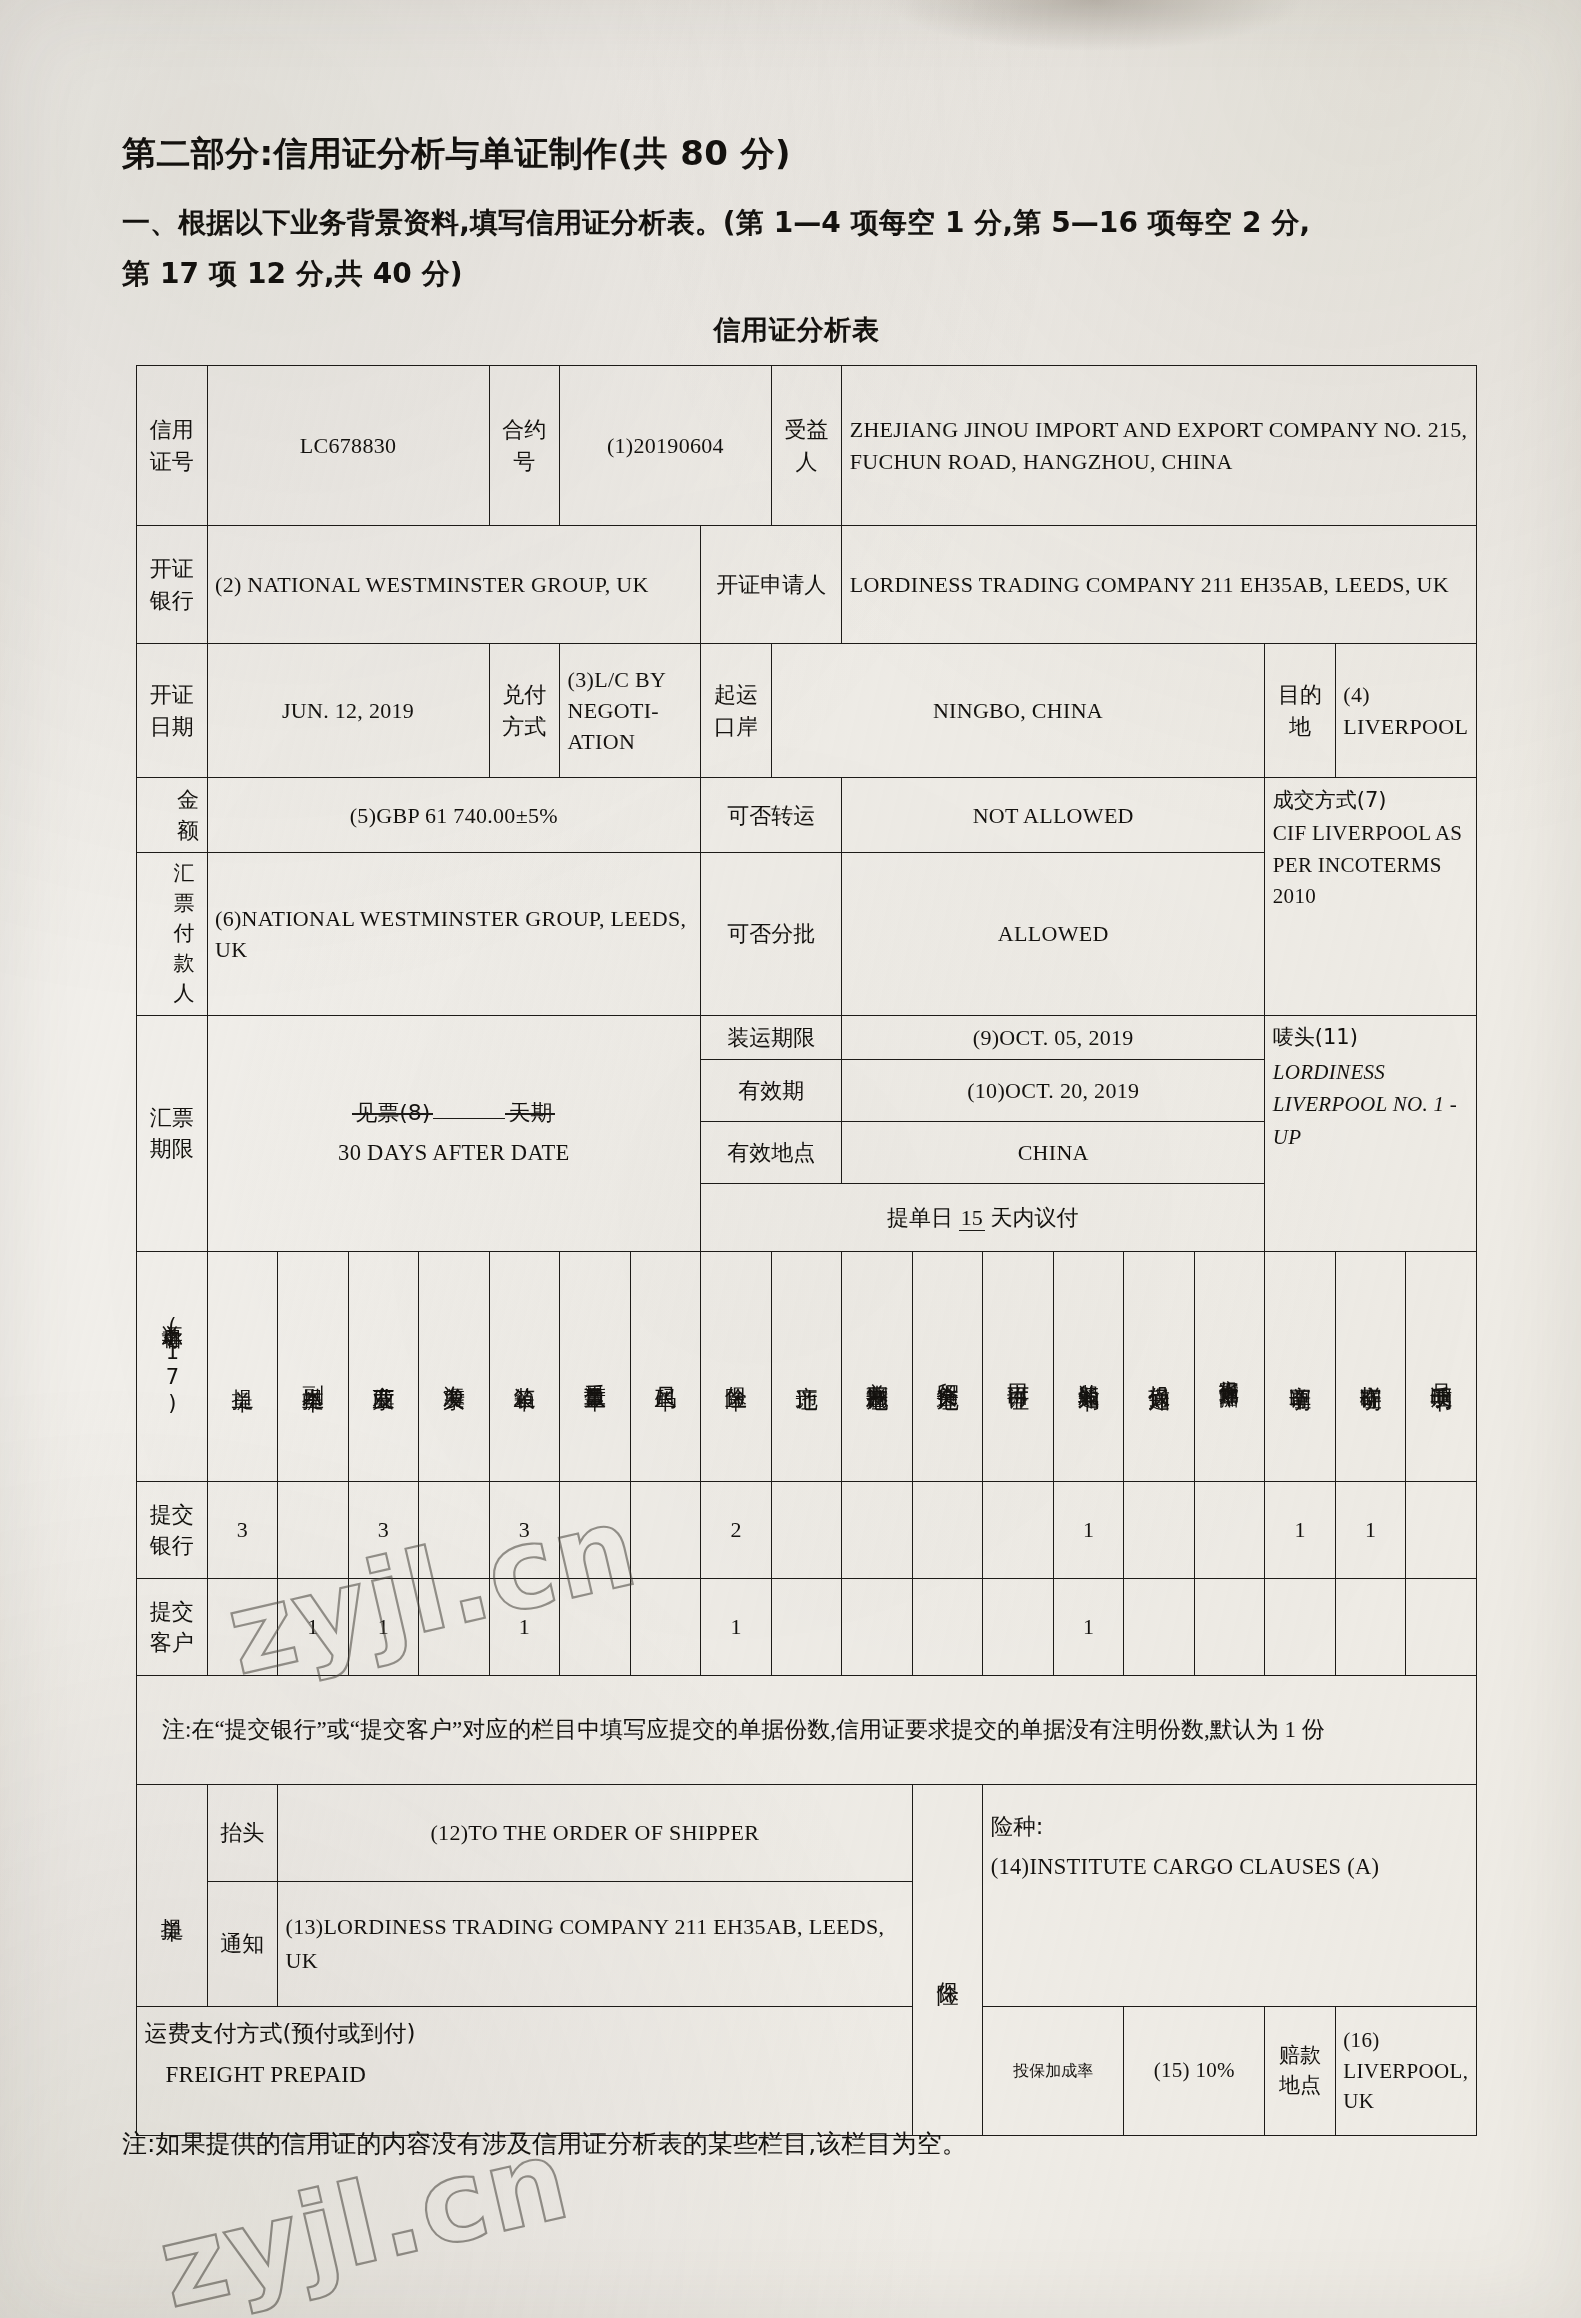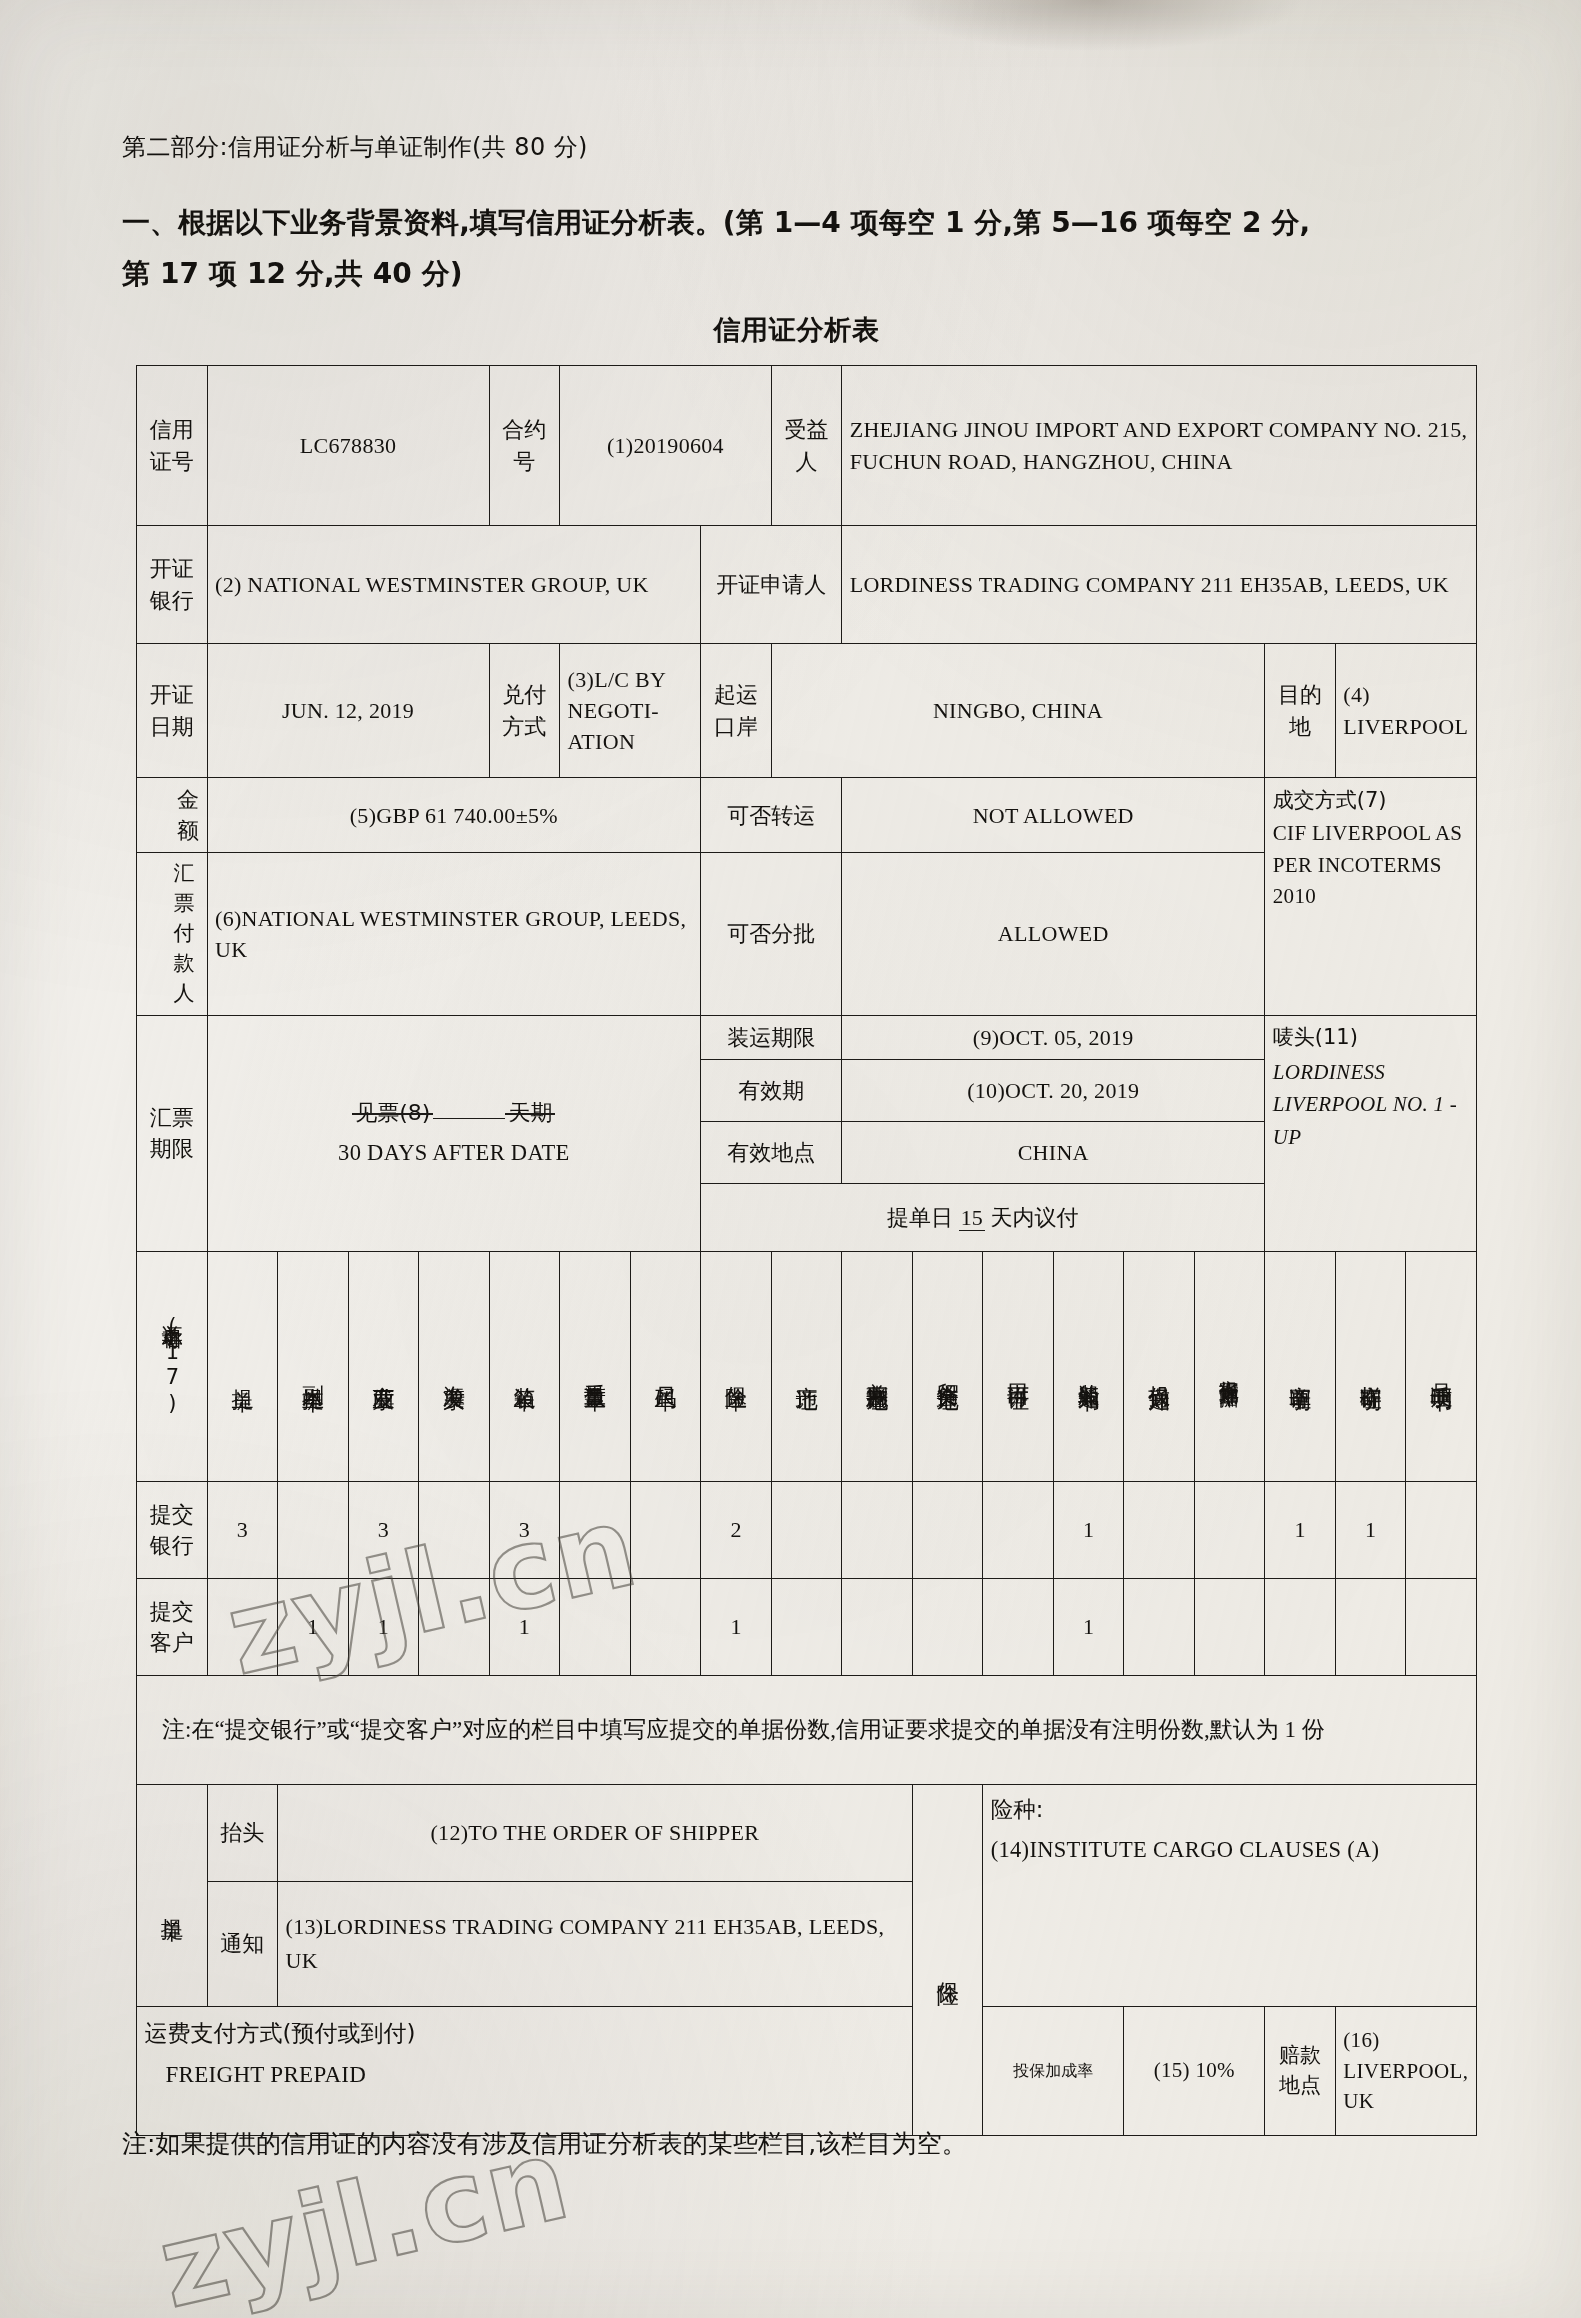--- a/index.html
+++ b/index.html
@@ -25,21 +25,21 @@
     box-shadow:inset 0 0 90px rgba(90,82,68,.12);}
   .topsmudge{position:absolute;left:884px;top:0;width:420px;height:52px;
     background:radial-gradient(ellipse at 50% 0%, rgba(110,100,86,.35), rgba(110,100,86,0) 70%);
     pointer-events:none;}
 
   .page{position:absolute;left:0;top:0;width:1581px;height:2319px;}
 
   .sec-title{
     position:absolute;left:122px;top:131px;
     font-family:"DejaVu Sans","Liberation Sans",sans-serif;
-    font-weight:normal;font-size:24px;letter-spacing:0.4px;
+    font-weight:bold;font-size:34px;letter-spacing:0.4px;
     white-space:nowrap;
   }
   .instr{
     position:absolute;left:122px;width:1379px;
     font-family:"DejaVu Sans","Liberation Sans",sans-serif;
     font-weight:bold;font-size:28px;line-height:1.95;
     letter-spacing:0.1px;
   }
   .instr.l1{top:196px;}
   .instr.l2{top:247px;}
@@ -323,21 +323,21 @@
 
     <tr>
       <td class="vcell" rowspan="2">
         <span class="vert">提单</span>
       </td>
       <td class="cn-lbl">抬头</td>
       <td class="ctr en" colspan="9" style="height:84px;">(12)TO THE ORDER OF SHIPPER</td>
       <td class="vcell" rowspan="3">
         <span class="vert">保险</span>
       </td>
-      <td class="lft" colspan="7" rowspan="2" style="vertical-align:top;padding-top:9px;">
+      <td class="lft" colspan="7" rowspan="2" style="vertical-align:top;padding-top:26px;">
         <div class="cn" style="font-size:22.5px;">险种:</div>
         <div class="en" style="font-size:22.5px;line-height:1.5;margin-top:7.5px;">(14)INSTITUTE CARGO CLAUSES (A)</div>
       </td>
     </tr>
 
     <tr>
       <td class="cn-lbl">通知</td>
       <td class="lft en" colspan="9" style="height:112px;line-height:1.55;">(13)LORDINESS TRADING COMPANY 211 EH35AB, LEEDS, UK</td>
     </tr>
 

